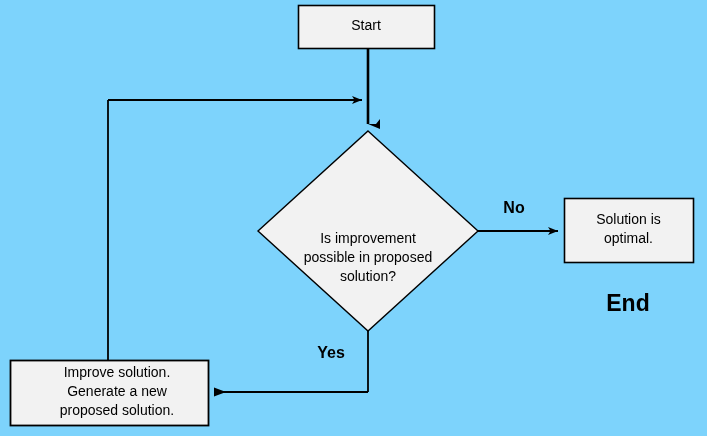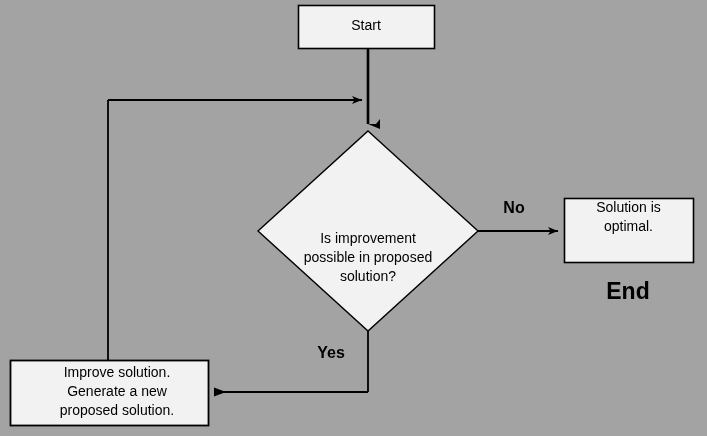--- a/index.html
+++ b/index.html
@@ -8,21 +8,21 @@
     padding: 0;
     background: #f2f2f2;
   }
   body {
     font-family: "Liberation Sans", sans-serif;
   }
   #canvas {
     position: relative;
     width: 707px;
     height: 436px;
-    background: #a3a3a3;
+    background: #7dd3fc;
     overflow: hidden;
   }
   #flow-svg {
     position: absolute;
     left: 0;
     top: 0;
     width: 707px;
     height: 436px;
   }
   .node-text {
@@ -107,26 +107,26 @@
   </svg>
 
   <div class="clipped-top-text"></div>
 
   <div class="node-text" style="left:298px; top:16px; width:136px;">Start</div>
 
   <div class="node-text" style="left:258px; top:200px; width:220px;margin-top:29px;">Is improvement
 possible in proposed
 solution?</div>
 
-  <div class="node-text" style="left:564px; top:198px; width:129px;">Solution is
+  <div class="node-text" style="left:564px; top:210px; width:129px;">Solution is
 optimal.</div>
 
   <div class="node-text" style="left:18px; top:363px; width:198px;">Improve solution.
 Generate a new
 proposed solution.</div>
 
   <div class="edge-label" style="left:484px; top:196px; width:60px;">No</div>
 
   <div class="edge-label" style="left:296px; top:341px; width:70px;">Yes</div>
 
-  <div class="terminal-label" style="left:578px; top:280px; width:100px;">End</div>
+  <div class="terminal-label" style="left:578px; top:292px; width:100px;">End</div>
 
 </div>
 
 </body></html>

